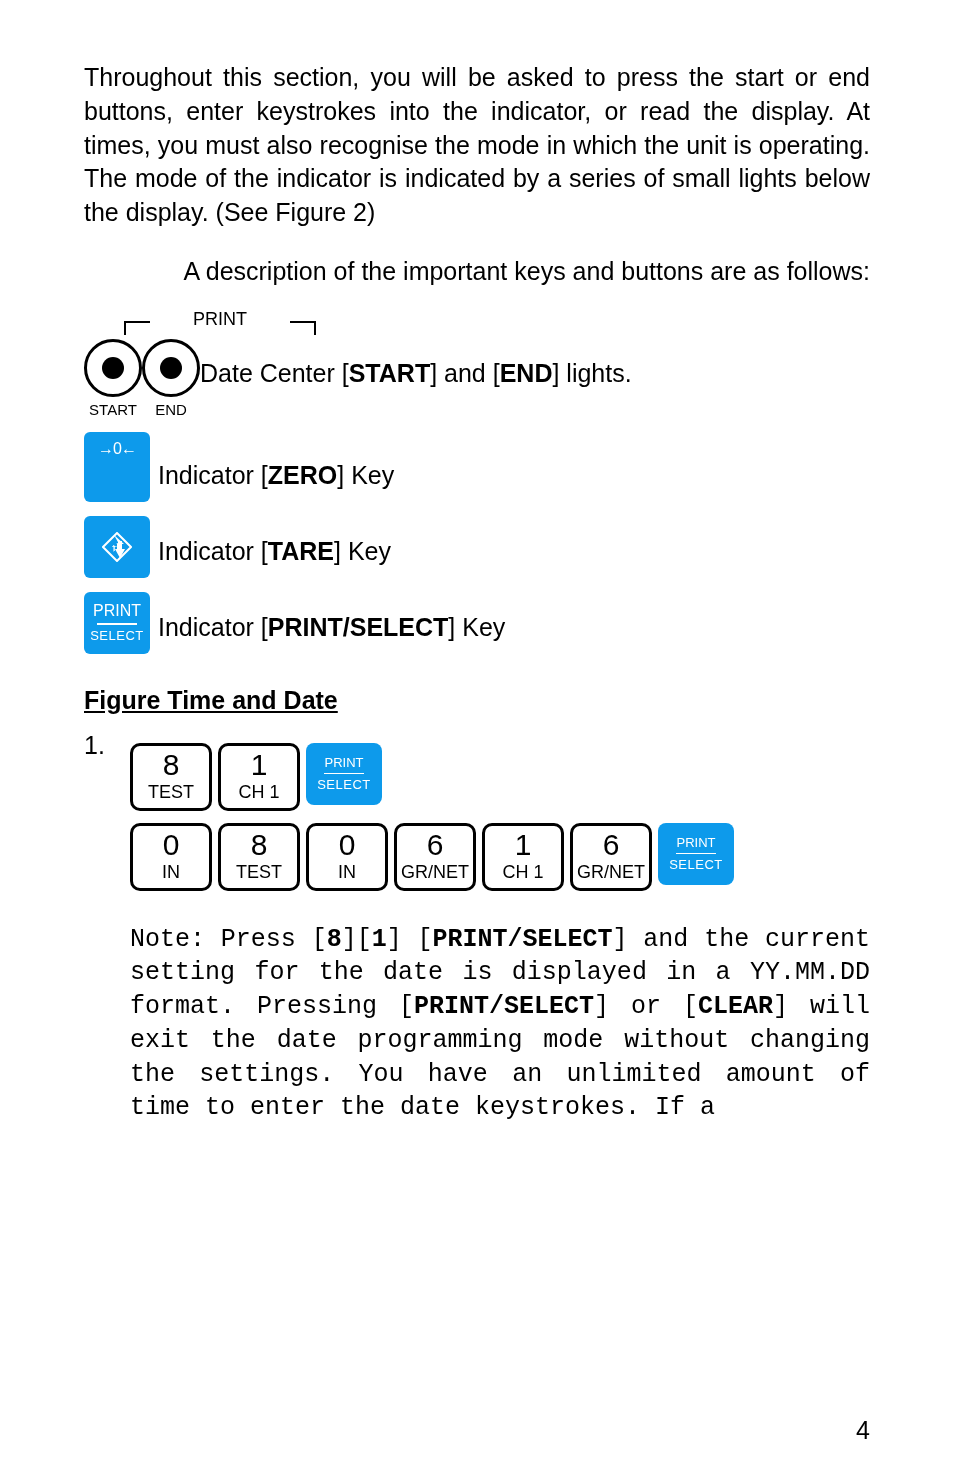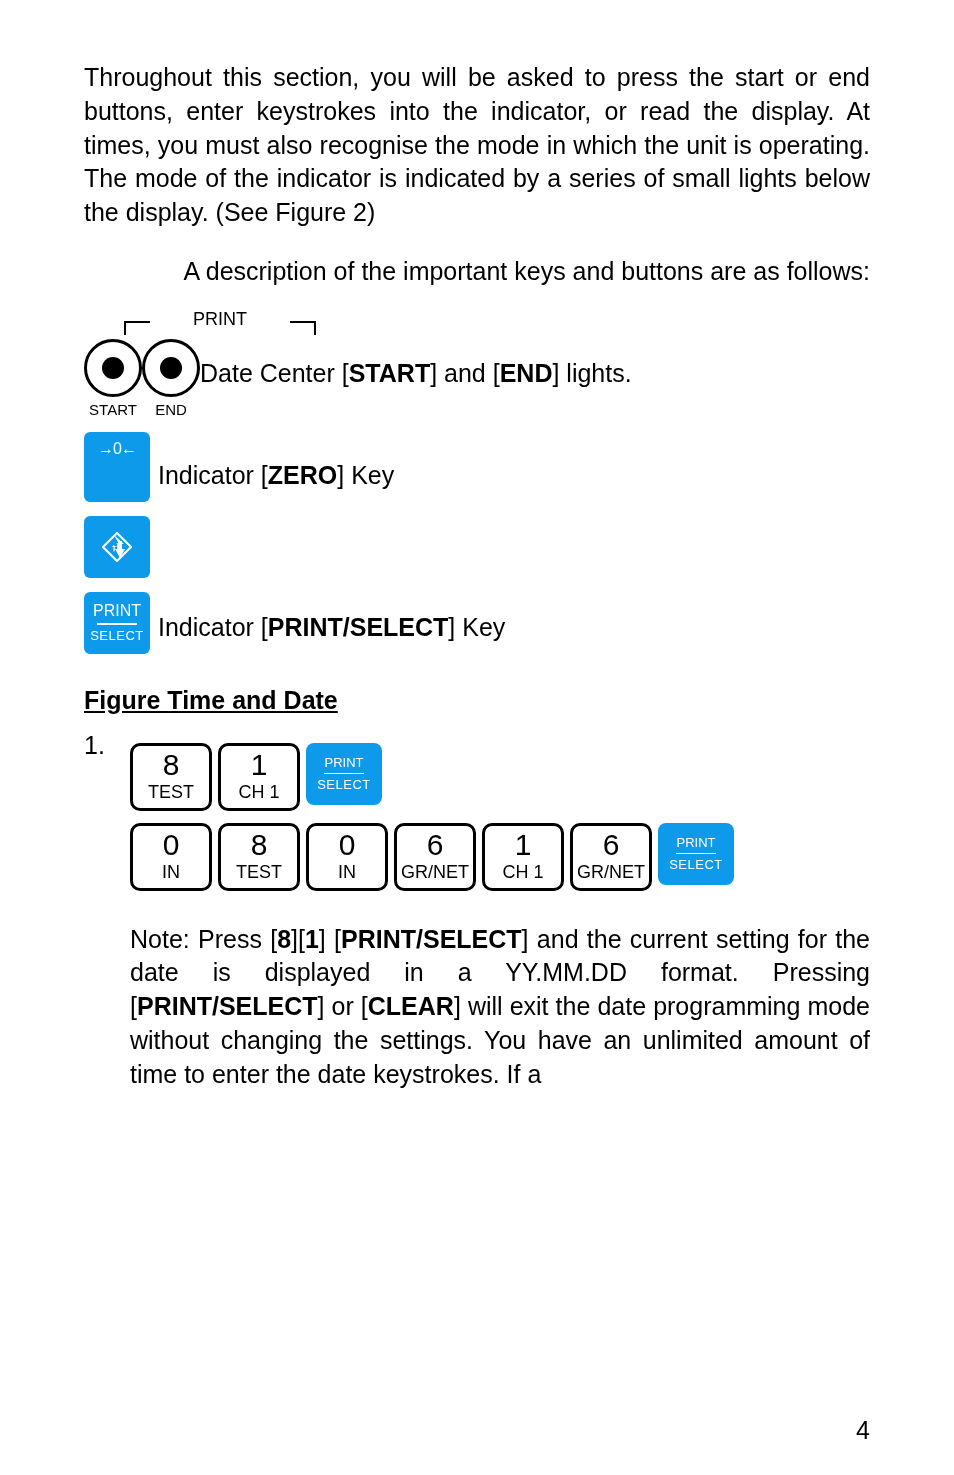--- a/index.html
+++ b/index.html
@@ -195,20 +195,21 @@
   }
   .blue-key.in-row .top-label,
   .blue-key.in-row .bottom-label {
     font-size: 13px;
   }
   .note-para {
     font-size: 25px;
     line-height: 1.35;
     text-align: justify;
     margin-top: 32px;
+    font-family: Liberation Mono, monospace;
   }
   .bold {
     font-weight: bold;
   }
   .page-num {
     position: absolute;
     bottom: 30px;
     right: 84px;
     font-size: 25px;
   }
@@ -266,20 +267,23 @@
           <path d="M6 15 L6 7 L10 7 L10 15 L13 15 L8 24 L3 15 Z" fill="#fff" transform="translate(10,2)"></path>
           <text x="10" y="19" fill="#fff" font-size="8" font-family="Arial">T</text>
           <path d="M15 2 L27 13 L24 13 L15 5 L6 13 L3 13 Z" fill="none"></path>
           <polygon points="15,2 26,12 22,12 22,12 15,6 8,12 4,12" fill="#fff" opacity="0"></polygon>
           <path d="M15 3 L25 12 L5 12 Z M10 12 L10 22 L20 22 L20 12" fill="none" stroke="#fff" stroke-width="1.5" opacity="0"></path>
 
           <polygon points="15,1 29,15 15,29 1,15" fill="none" stroke="#fff" stroke-width="2"></polygon>
           <text x="15" y="19" fill="#fff" font-size="11" font-family="Arial" text-anchor="middle">↑T</text>
         </svg>
       </div>
+      <div class="key-desc">
+        <span>Indicator [</span><span class="bold">TARE</span><span>] Key</span>
+      </div>
     </div>
 
     <div class="blue-key-row">
       <div class="blue-key">
         <span class="top-label">PRINT</span>
         <div class="sep"></div>
         <span class="bottom-label">SELECT</span>
       </div>
       <div class="key-desc">
         <span>Indicator [</span><span class="bold">PRINT/SELECT</span><span>] Key</span>

